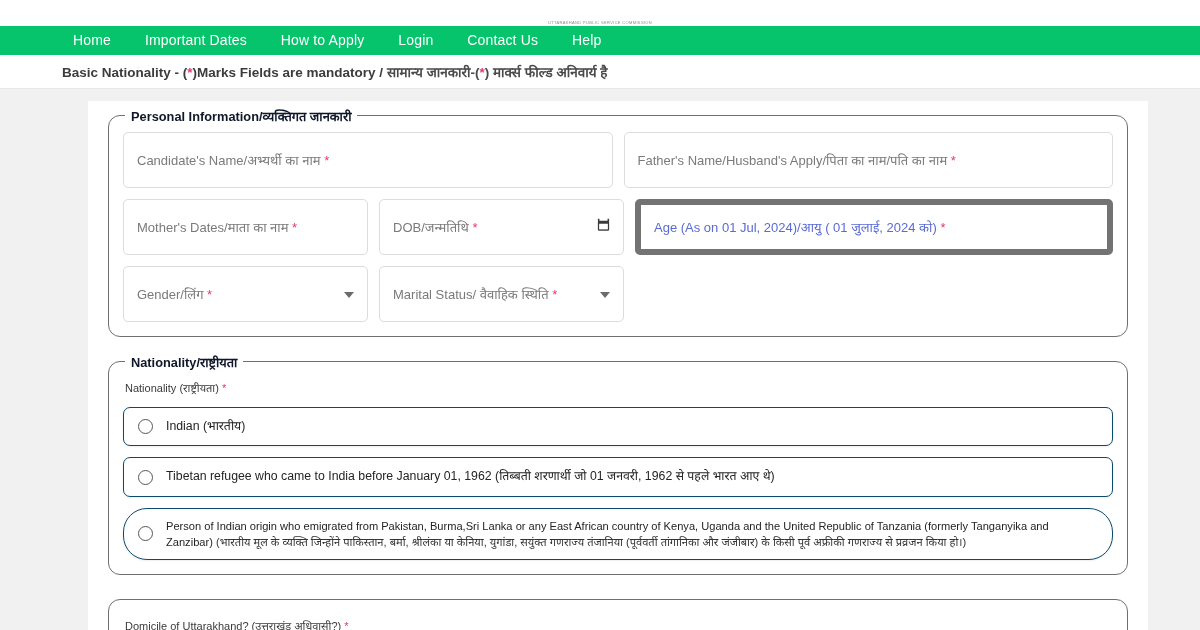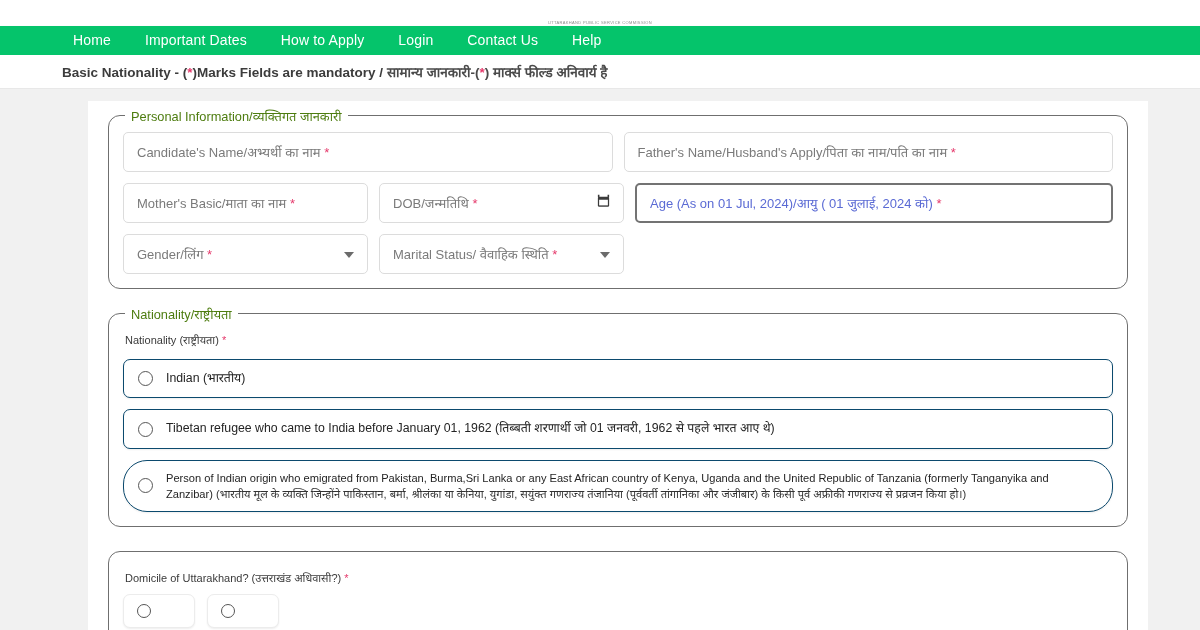--- a/index.html
+++ b/index.html
@@ -58,43 +58,43 @@
   .fs {
     position: relative;
     margin: 14px 20px 0 20px;
     border: 1px solid #6f6f6f;
     border-radius: 12px;
     padding: 16px 14px 14px 14px;
   }
   .fs-legend {
     position: absolute; top: -9px; left: 16px;
     background: #ffffff; padding: 0 6px;
-    font-size: 12.8px; font-weight: 400; color: #4d7c0f; white-space: nowrap;
+    font-size: 12.8px; font-weight: 700; color: #0f172a; white-space: nowrap;
   }
 
   
   .row { display: flex; gap: 11px; margin-bottom: 11px; }
   .row:last-child { margin-bottom: 0; }
 
   .field {
     position: relative;
-    height: 40px;
+    height: 56px;
     border: 1px solid #dcdcdc;
     border-radius: 5px;
     background: #ffffff;
     display: flex; align-items: center;
     padding: 0 13px;
     cursor: text;
   }
   .field .ph {
     font-size: 13px; color: #7a7a7a; white-space: nowrap;
     font-family: "Liberation Sans", sans-serif;
   }
   .field .ph .req { color: #e5396b; }
-  .field.focused { border: 2px solid #737373; border-radius: 5px; }
+  .field.focused { border: 6px solid #737373; border-radius: 5px; }
   .field.focused .ph { color: #5a6ad4; }
 
   .f-half { flex: 1 1 0; }
   .f-quarter { width: 245px; flex: 0 0 245px; }
 
   .cal-icon { position: absolute; right: 12px; top: 50%; transform: translateY(-50%); }
   .caret {
     position: absolute; right: 13px; top: 50%;
     width: 0; height: 0; margin-top: -2px;
     border-left: 5px solid transparent; border-right: 5px solid transparent;
@@ -167,21 +167,21 @@
         <div class="field f-half">
           <span class="ph"><span>Candidate's Name/अभ्यर्थी का नाम</span> <span class="req">*</span></span>
         </div>
         <div class="field f-half">
           <span class="ph"><span>Father's Name/Husband's Apply/पिता का नाम/पति का नाम</span> <span class="req">*</span></span>
         </div>
       </div>
 
       <div class="row">
         <div class="field f-quarter">
-          <span class="ph"><span>Mother's Basic/माता का नाम</span> <span class="req">*</span></span>
+          <span class="ph"><span>Mother's Dates/माता का नाम</span> <span class="req">*</span></span>
         </div>
         <div class="field f-quarter">
           <span class="ph"><span>DOB/जन्मतिथि</span> <span class="req">*</span></span>
           <span class="cal-icon">
             <svg width="15" height="15" viewBox="0 0 24 24" fill="none" stroke="#3b3b3b" stroke-width="2">
               <rect x="3" y="5" width="18" height="16" rx="2" fill="#3b3b3b" stroke="none"></rect>
               <rect x="5" y="10" width="14" height="9" fill="#ffffff" stroke="none"></rect>
               <rect x="3" y="2" width="2.5" height="4" fill="#3b3b3b" stroke="none"></rect>
               <rect x="18.5" y="2" width="2.5" height="4" fill="#3b3b3b" stroke="none"></rect>
             </svg>

